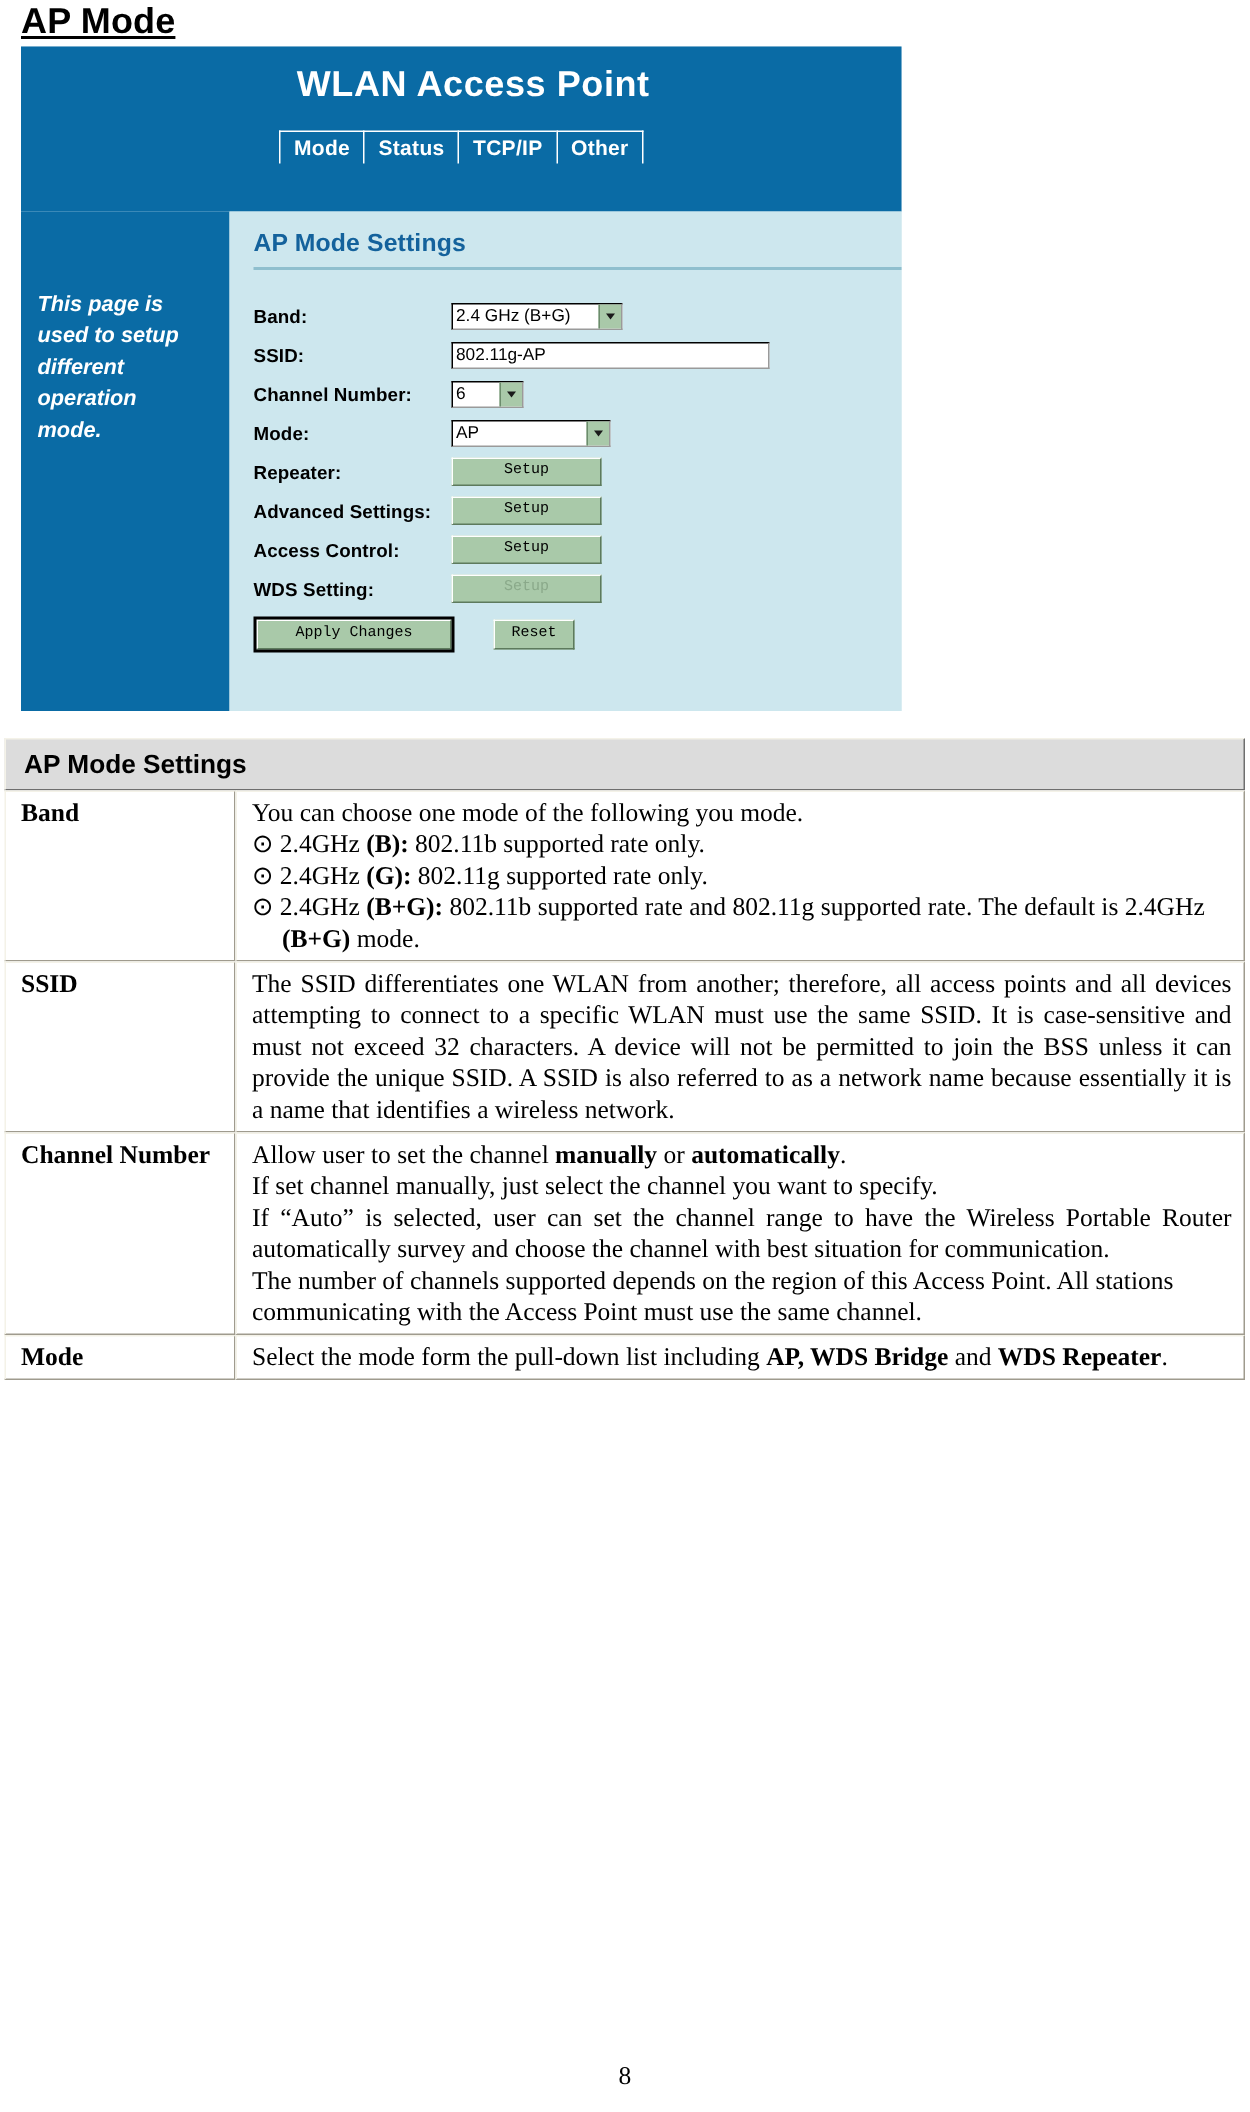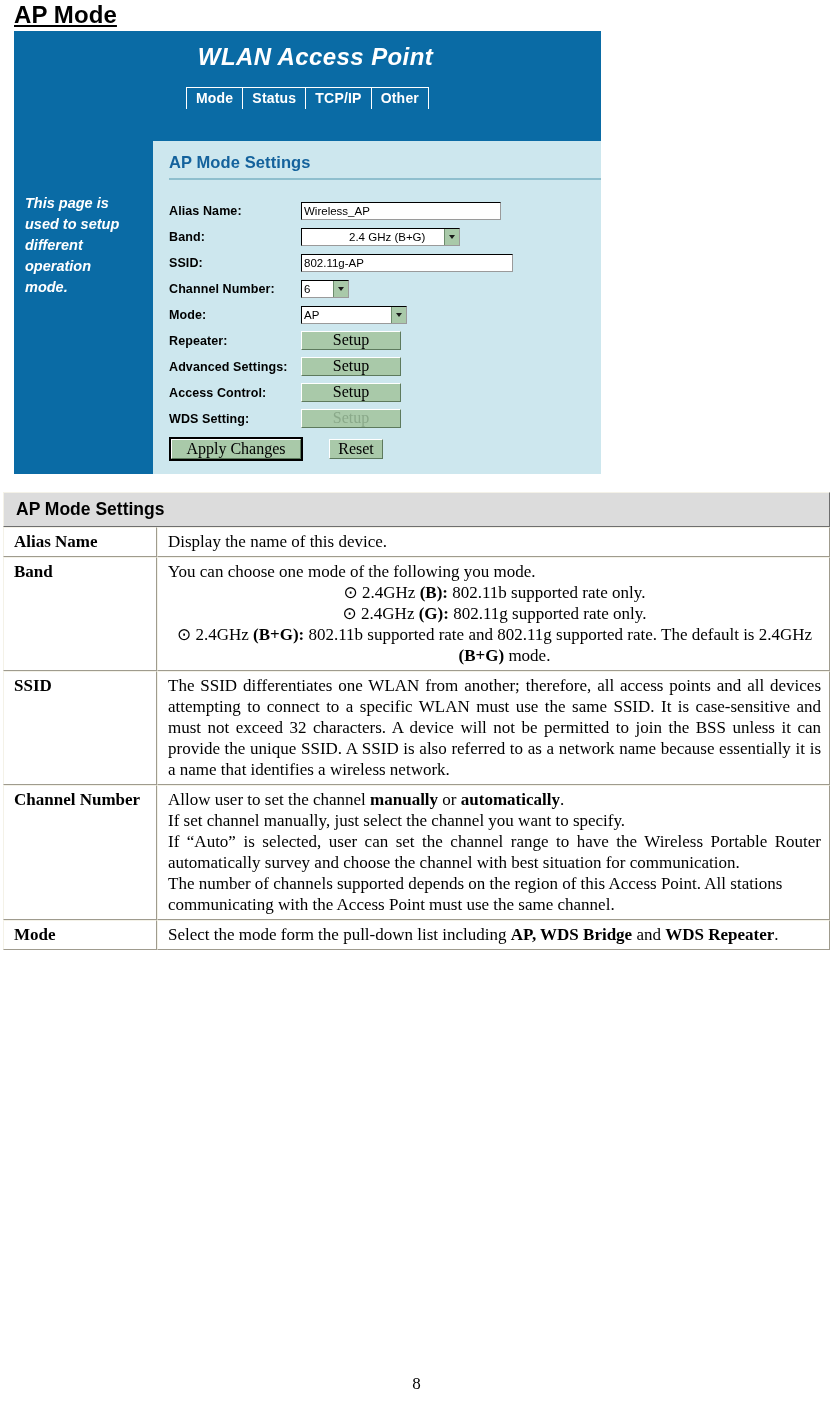--- a/index.html
+++ b/index.html
@@ -43,21 +43,20 @@
   }
   .router-title {
     position: absolute;
     left: 16px;
     right: 0;
     top: 12px;
     text-align: center;
     color: #ffffff;
     font-size: 24px;
     font-weight: bold;
-    font-style: italic;
     letter-spacing: 0.4px;
   }
   .router-tabs {
     position: absolute;
     left: 0;
     right: 0;
     top: 56px;
     display: flex;
     justify-content: center;
     align-items: flex-start;
@@ -170,31 +169,31 @@
   }
   .sel .sel-arrow::after {
     content: "";
     position: absolute;
     left: 4px;
     top: 6px;
     border-left: 3px solid transparent;
     border-right: 3px solid transparent;
     border-top: 4px solid #1a1a1a;
   }
-  .sel-band .sel-val { width: 92px; margin-left: 45px; }
+  .sel-band .sel-val { width: 92px; }
   .sel-chan .sel-val { width: 26px; }
   .sel-mode .sel-val { width: 84px; }
 
   .btn {
     background: #a9c9a9;
     border: 1px solid #ffffff;
     border-right-color: #5d7a5d;
     border-bottom-color: #5d7a5d;
-    font-family: Liberation Serif, serif;
-    font-size: 16px;
+    font-family: Liberation Mono, monospace;
+    font-size: 10px;
     color: #000000;
     text-align: center;
     line-height: 16px;
     height: 17px;
     padding: 0;
   }
   .btn-setup { width: 98px; }
   .btn-setup.disabled { color: #8aa98a; }
   .btn-row {
     display: flex;
@@ -254,21 +253,20 @@
   .doc-table .val-cell {
     background: #ffffff;
     padding-left: 10px;
     padding-right: 8px;
   }
   .just { text-align: justify; }
   .bullet-line {
     display: block;
     padding-left: 16px;
     text-indent: -16px;
-    text-align: center;
   }
   .bullet-line.indent-more { padding-left: 20px; text-indent: -20px; }
   b { font-weight: bold; }
 
   
   .footer-page {
     position: absolute;
     left: 0;
     right: 0;
     bottom: 14px;
@@ -297,24 +295,20 @@
   <div class="router-body">
 
     <div class="router-side">
       <div class="router-side-text">This page is used to setup different operation mode.</div>
     </div>
 
     <div class="router-main">
       <div class="panel-title">AP Mode Settings</div>
       <div class="panel-rule"></div>
 
-      <div class="form-row">
-        <div class="form-label">Alias Name:</div>
-        <div class="txt-input w-alias">Wireless_AP</div>
-      </div>
 
       <div class="form-row">
         <div class="form-label">Band:</div>
         <div class="sel sel-band">
           <div class="sel-val">2.4 GHz (B+G)</div>
           <div class="sel-arrow"></div>
         </div>
       </div>
 
       <div class="form-row">
@@ -366,24 +360,20 @@
     </div>
   </div>
 </div>
 
 <table class="doc-table">
   <tbody>
     <tr>
       <td class="hdr-cell" colspan="2">AP Mode Settings</td>
     </tr>
 
-    <tr>
-      <td class="key-cell">Alias Name</td>
-      <td class="val-cell">Display the name of this device.</td>
-    </tr>
 
     <tr>
       <td class="key-cell">Band</td>
       <td class="val-cell">
         <span>You can choose one mode of the following you mode.</span>
         <span class="bullet-line">
           <span>⊙</span>
           <span>2.4GHz </span><b>(B):</b><span> 802.11b supported rate only.</span>
         </span>
         <span class="bullet-line">

